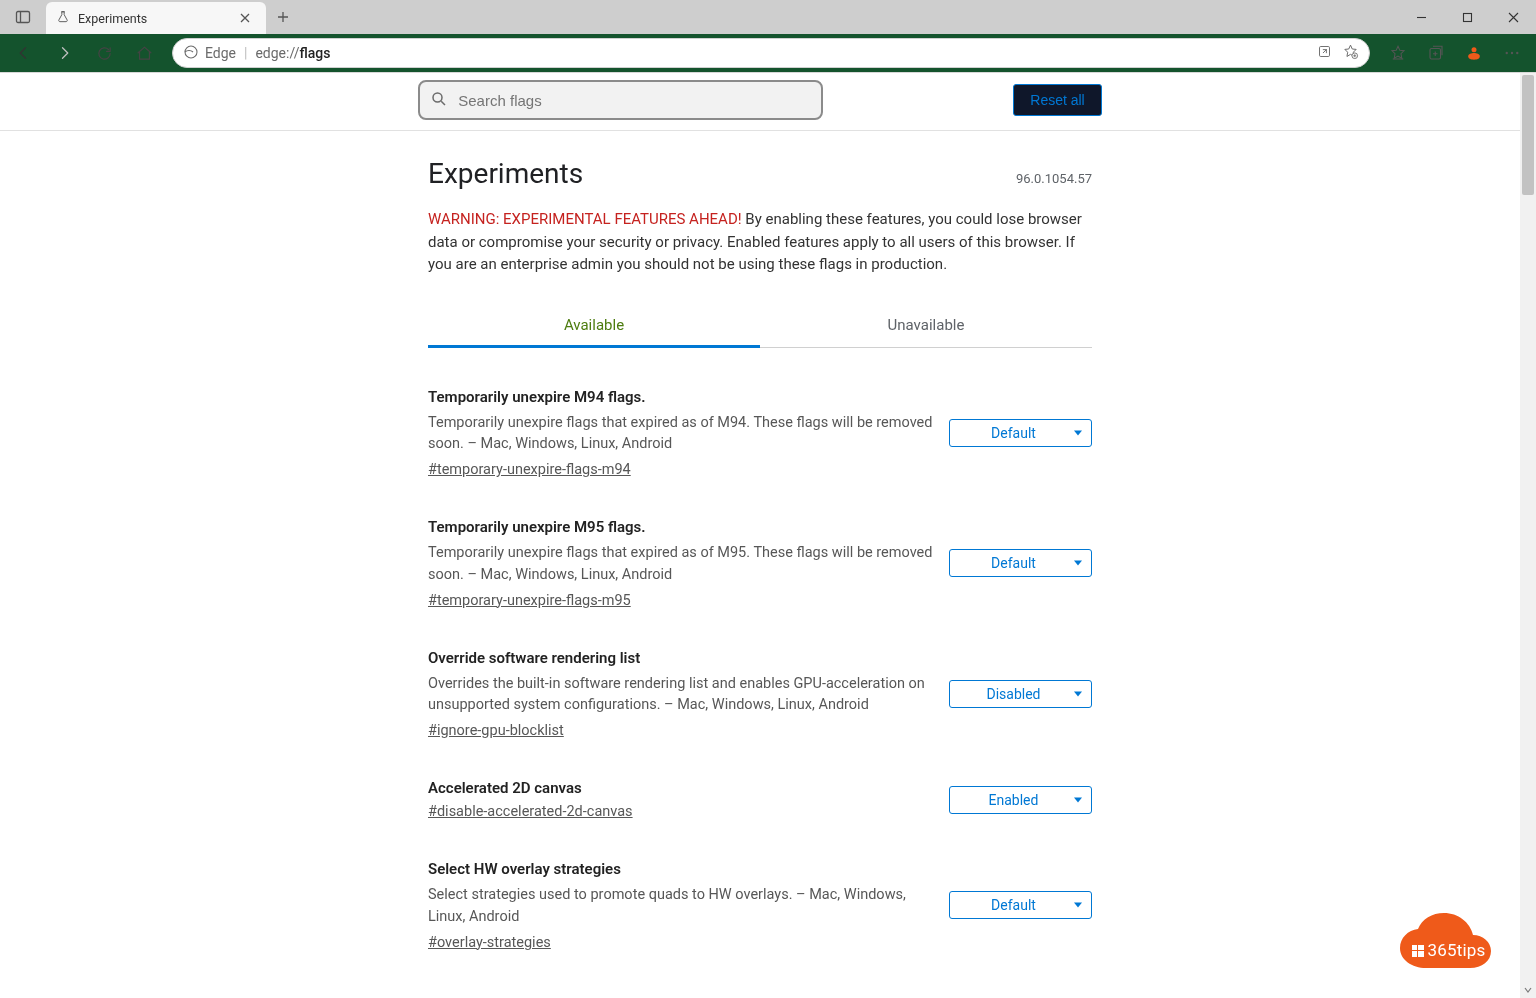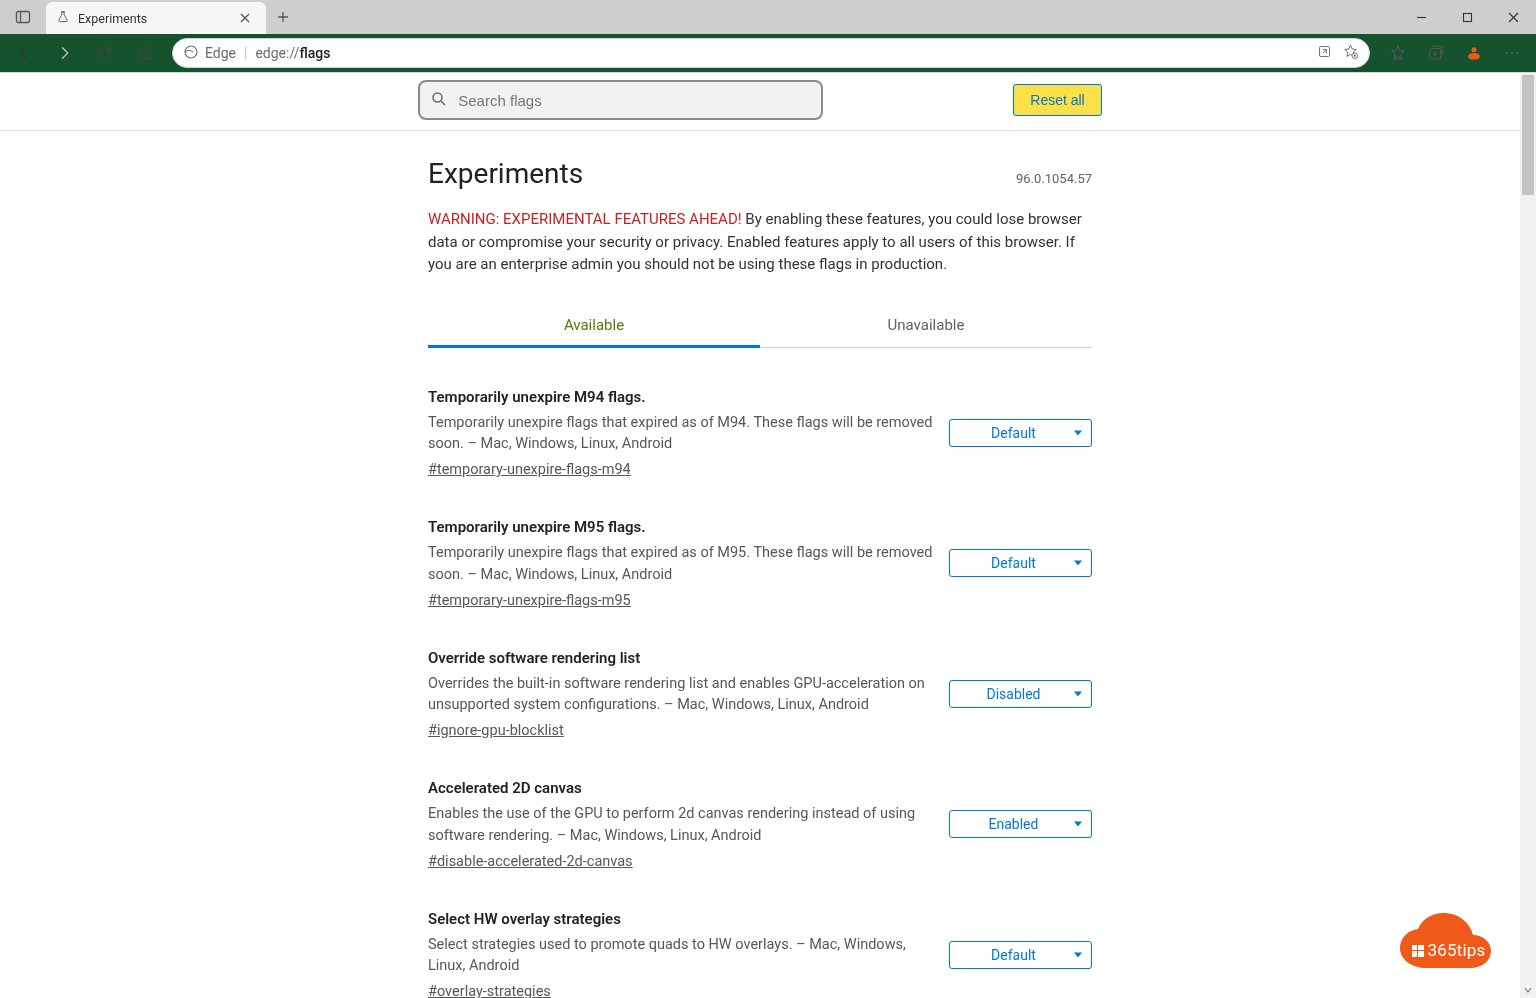--- a/index.html
+++ b/index.html
@@ -166,21 +166,21 @@
   }
   .search-box svg { flex-shrink:0; }
   .search-box input {
     border:none; outline:none; background:transparent; font-size:15px; width:100%; color:#555;
   }
   .reset-btn {
     height: 32px;
     padding: 0 16px;
     border: 1px solid #0078d4;
     color: #0078d4;
-    background:#fde047;
+    background:#0f172a;
     border-radius:3px;
     font-size:14px;
     display:flex;align-items:center;cursor:pointer;
   }
 
   .content-col {
     width: 664px;
     margin: 0 auto;
     padding-top: 26px;
   }
@@ -477,21 +477,20 @@
       <div class="flag-desc">Overrides the built-in software rendering list and enables GPU-acceleration on unsupported system configurations. – Mac, Windows, Linux, Android</div>
       <div class="flag-anchor">#ignore-gpu-blocklist</div>
     </div>
     <div class="flag-select-wrap">
       <div class="flag-select">Disabled</div>
     </div>
         </div>
         <div class="flag-item">
     <div class="flag-text">
       <div class="flag-title">Accelerated 2D canvas</div>
-      <div class="flag-desc">Enables the use of the GPU to perform 2d canvas rendering instead of using software rendering. – Mac, Windows, Linux, Android</div>
       <div class="flag-anchor">#disable-accelerated-2d-canvas</div>
     </div>
     <div class="flag-select-wrap">
       <div class="flag-select">Enabled</div>
     </div>
         </div>
         <div class="flag-item">
     <div class="flag-text">
       <div class="flag-title">Select HW overlay strategies</div>
       <div class="flag-desc">Select strategies used to promote quads to HW overlays. – Mac, Windows, Linux, Android</div>

